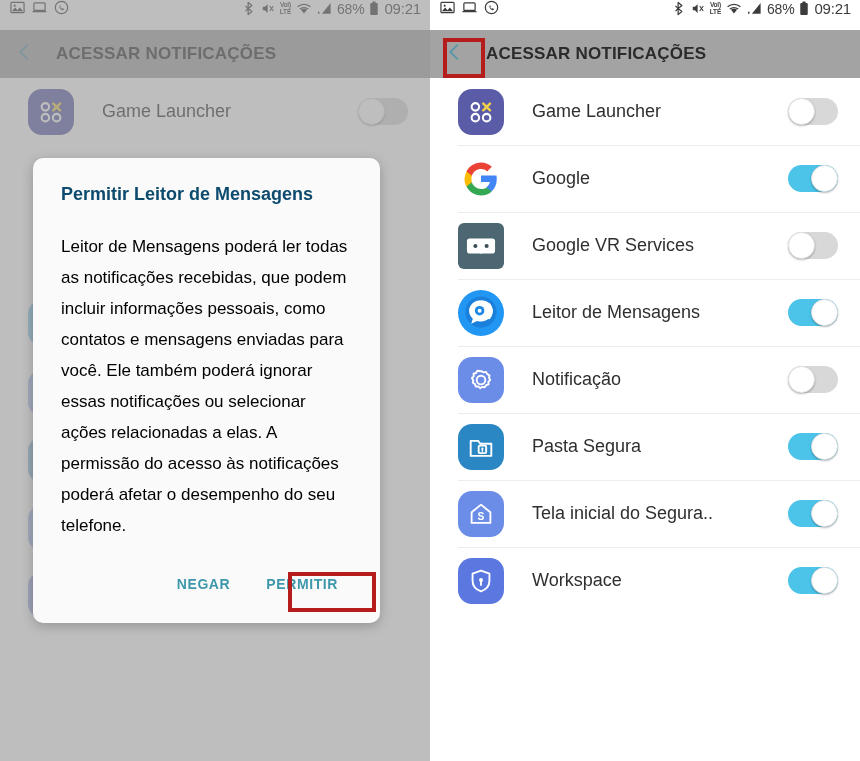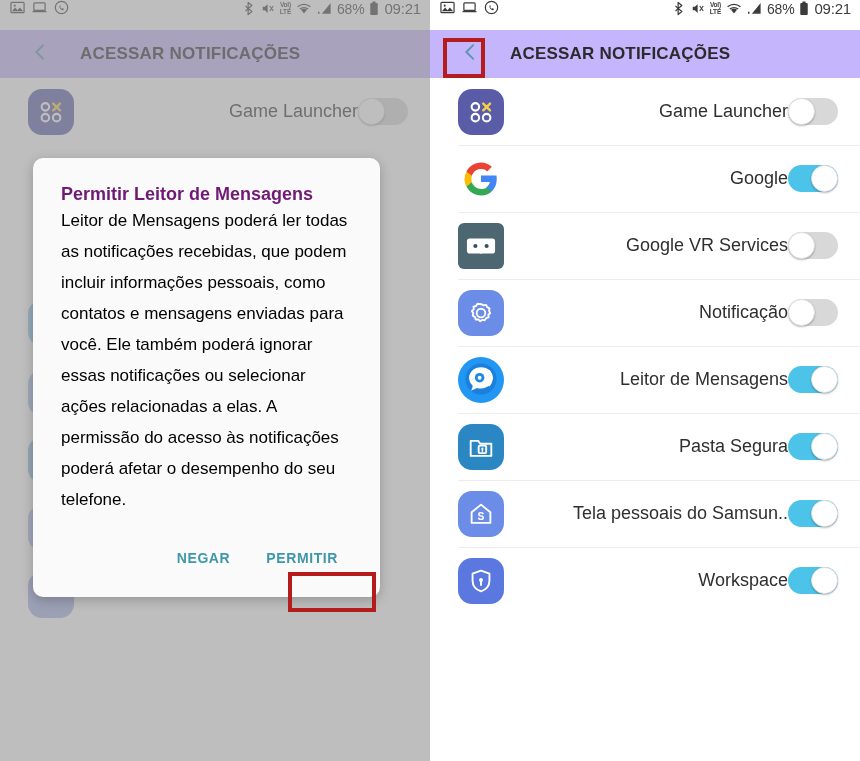--- a/index.html
+++ b/index.html
@@ -48,25 +48,24 @@
     text-align: center;
     color: #3c3c3c;
     letter-spacing: -0.2px;
   }
 
   
   .appbar {
     height: 48px;
     display: flex;
     align-items: center;
-    background: #c4b5fd;
-    padding-left: 20px;
+    background: #a3a3a3;
+    padding-left: 4px;
     box-sizing: border-box;
     position: relative;
-    gap: 8px;
   }
   .back-btn {
     width: 40px;
     height: 40px;
     display: flex;
     align-items: center;
     justify-content: center;
     flex: 0 0 auto;
   }
   .appbar-title {
@@ -79,21 +78,20 @@
 
   
   .list { background: #ffffff; }
   .list-row {
     height: 67px;
     display: flex;
     align-items: center;
     padding: 0 22px 0 28px;
     box-sizing: border-box;
     position: relative;
-    text-align: right;
   }
   .list-row + .list-row::before {
     content: "";
     position: absolute;
     left: 28px;
     right: 0;
     top: 0;
     height: 1px;
     background: #ededed;
   }
@@ -158,21 +156,22 @@
     width: 347px;
     background: #fafafa;
     border-radius: 10px;
     box-shadow: 0 3px 12px rgba(0,0,0,0.22);
     padding: 26px 28px 8px 28px;
     box-sizing: border-box;
   }
   .dialog-title {
     font-size: 18px;
     font-weight: bold;
-    color: #701a75;
+    color: #0c4a6e;
+    margin-bottom: 26px;
   }
   .dialog-body {
     font-size: 17px;
     line-height: 31px;
     color: #000000;
   }
   .dialog-actions {
     display: flex;
     justify-content: flex-end;
     align-items: flex-end;
@@ -445,35 +444,20 @@
           <svg width="30" height="20" viewBox="0 0 32 20">
             <rect x="1" y="2" width="30" height="16" rx="3" fill="#ffffff"></rect>
             <path d="M16 10.5c1.8 0 2 3 2 5.5h-5c-1 0-1.6-1.2-1.6-3 0-1.6 1-2.5 2.3-2.5z" fill="#4c6672" opacity="0"></path>
             <circle cx="10" cy="10" r="2.2" fill="#3c4f58"></circle>
             <circle cx="22" cy="10" r="2.2" fill="#3c4f58"></circle>
             <path d="M14.3 13.2a2.6 2.6 0 013.4 0l-.6 4.8h-2.2z" fill="#ffffff"></path>
           </svg>
         </div>
       </div>
       <div class="row-label">Google VR Services</div>
-      <div class="toggle off">
-          <div class="knob"></div>
-        </div>
-    </div>
-
-    <div class="list-row">
-      <div class="row-icon">
-        <div class="squircle" style="background:#6b8de8;">
-          <svg width="30" height="30" viewBox="0 0 32 32">
-            <path d="M16 4.5l2.4 1.2 2.6-.5 1.2 2.4 2.4 1.2-.5 2.6 1.2 2.4-1.9 1.8.2 2.7-2.6.8-1.4 2.3-2.6-.5-2.3 1.4-1.8-1.9-2.7.2-.8-2.6-2.3-1.4.5-2.6-1.4-2.3 1.9-1.8-.2-2.7 2.6-.8 1.4-2.3z" fill="none" stroke="#ffffff" stroke-width="2" stroke-linejoin="round" transform="translate(0,2) scale(1.02)"></path>
-            <circle cx="16" cy="16" r="4.6" fill="none" stroke="#ffffff" stroke-width="2"></circle>
-          </svg>
-        </div>
-      </div>
-      <div class="row-label">Notificação</div>
       <div class="toggle off">
           <div class="knob"></div>
         </div>
     </div>
 
     <div class="list-row">
       <div class="row-icon">
         <div class="squircle" style="background:#2196f3;border-radius:50%;">
           <svg width="44" height="44" viewBox="0 0 48 48">
             <circle cx="24" cy="24" r="23" fill="#2196f3"></circle>
@@ -486,20 +470,35 @@
         </div>
       </div>
       <div class="row-label">Leitor de Mensagens</div>
       <div class="toggle on">
           <div class="knob"></div>
         </div>
     </div>
 
     <div class="list-row">
       <div class="row-icon">
+        <div class="squircle" style="background:#6b8de8;">
+          <svg width="30" height="30" viewBox="0 0 32 32">
+            <path d="M16 4.5l2.4 1.2 2.6-.5 1.2 2.4 2.4 1.2-.5 2.6 1.2 2.4-1.9 1.8.2 2.7-2.6.8-1.4 2.3-2.6-.5-2.3 1.4-1.8-1.9-2.7.2-.8-2.6-2.3-1.4.5-2.6-1.4-2.3 1.9-1.8-.2-2.7 2.6-.8 1.4-2.3z" fill="none" stroke="#ffffff" stroke-width="2" stroke-linejoin="round" transform="translate(0,2) scale(1.02)"></path>
+            <circle cx="16" cy="16" r="4.6" fill="none" stroke="#ffffff" stroke-width="2"></circle>
+          </svg>
+        </div>
+      </div>
+      <div class="row-label">Notificação</div>
+      <div class="toggle off">
+          <div class="knob"></div>
+        </div>
+    </div>
+
+    <div class="list-row">
+      <div class="row-icon">
         <div class="squircle" style="background:#2b87c4;">
           <svg width="30" height="30" viewBox="0 0 32 32">
             <path d="M5 9.5h8l2.2 3H27v13H5z" fill="none" stroke="#ffffff" stroke-width="2" stroke-linejoin="round"></path>
             <rect x="13.5" y="14.5" width="8" height="8" rx="1.2" fill="none" stroke="#ffffff" stroke-width="2"></rect>
             <circle cx="17.5" cy="17.6" r="1.2" fill="#ffffff"></circle>
             <path d="M17.5 18.4v2" stroke="#ffffff" stroke-width="1.6" stroke-linecap="round"></path>
           </svg>
         </div>
       </div>
       <div class="row-label">Pasta Segura</div>
@@ -510,21 +509,21 @@
 
     <div class="list-row">
       <div class="row-icon">
         <div class="squircle" style="background:#6b8de8;">
           <svg width="30" height="30" viewBox="0 0 32 32">
             <path d="M16 6l10 8.2v11.3H6V14.2z" fill="none" stroke="#ffffff" stroke-width="2" stroke-linejoin="round"></path>
             <text x="16" y="22.5" font-family="Liberation Sans, sans-serif" font-size="11" font-weight="bold" fill="#ffffff" text-anchor="middle">S</text>
           </svg>
         </div>
       </div>
-      <div class="row-label">Tela pessoais do Samsun..</div>
+      <div class="row-label">Tela inicial do Segura..</div>
       <div class="toggle on">
           <div class="knob"></div>
         </div>
     </div>
 
     <div class="list-row">
       <div class="row-icon">
         <div class="squircle" style="background:#5a78e0;">
           <svg width="30" height="30" viewBox="0 0 32 32">
             <path d="M16 5l9 3.2v7.4c0 5.4-3.7 9.4-9 11.4-5.3-2-9-6-9-11.4V8.2z" fill="none" stroke="#ffffff" stroke-width="2" stroke-linejoin="round"></path>

